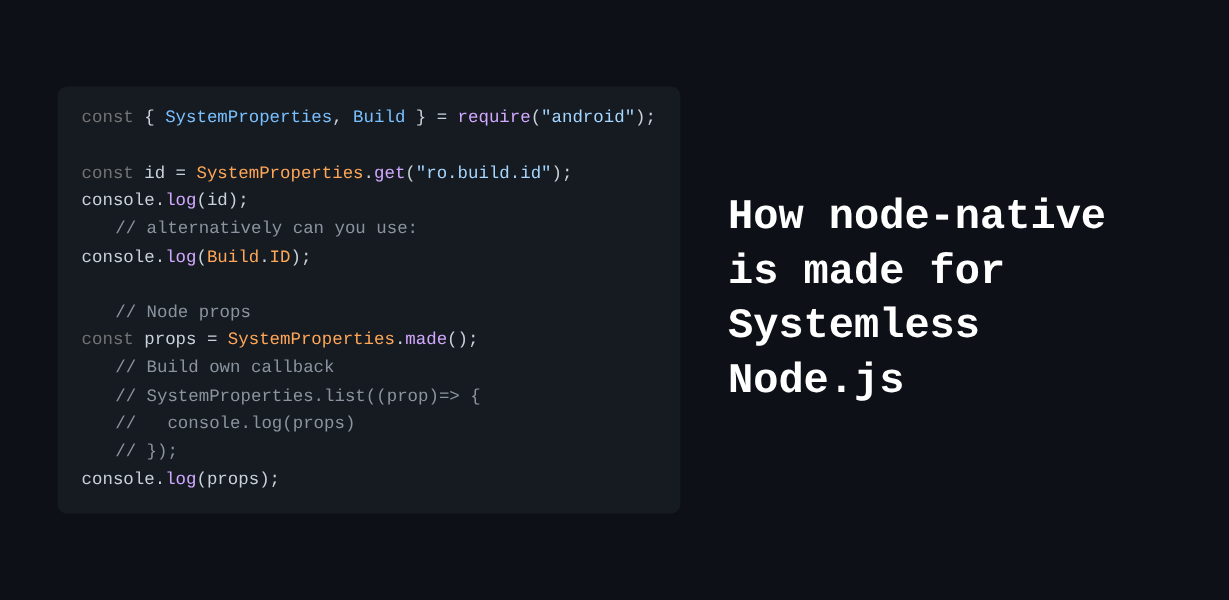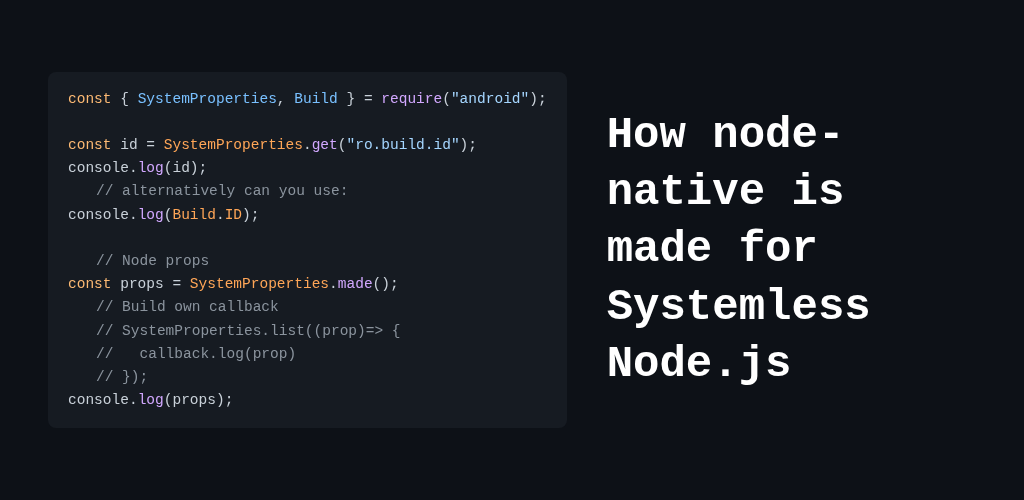--- a/index.html
+++ b/index.html
@@ -19,27 +19,27 @@
     border-radius: 8px;
     padding: 16px 20px;
     font-size: 14.5px;
     line-height: 1.6;
     flex: 0 0 auto;
     white-space: pre;
     color: #c9d1d9;
   }
   .title {
     color: #ffffff;
-    font-size: 44px;
+    font-size: 35px;
     line-height: 1.3;
     font-weight: 600;
     flex: 1 1 auto;
     font-family: ui-monospace, SFMono-Regular, "SF Mono", Menlo, Consolas, "Liberation Mono", monospace;
   }
-  .tok-kw   { color: #fdba74; }  
+  .tok-kw   { color: #737373; }  
   .tok-fn   { color: #d2a8ff; }  
   .tok-var  { color: #c9d1d9; }  
   .tok-prop { color: #ffa657; }  
   .tok-str  { color: #a5d6ff; }  
   .tok-cmt  { color: #8b949e; margin-left: 28px; }  
   .tok-pun  { color: #c9d1d9; }  
   .tok-obj  { color: #79c0ff; }  
 </style>
 </head>
 <body>
@@ -48,17 +48,17 @@
 
 <span class="tok-kw">const</span><span> </span><span class="tok-var">id</span><span class="tok-pun"> = </span><span class="tok-prop">SystemProperties</span><span class="tok-pun">.</span><span class="tok-fn">get</span><span class="tok-pun">(</span><span class="tok-str">"ro.build.id"</span><span class="tok-pun">);</span>
 <span class="tok-var">console</span><span class="tok-pun">.</span><span class="tok-fn">log</span><span class="tok-pun">(</span><span class="tok-var">id</span><span class="tok-pun">);</span>
 <span class="tok-cmt">// alternatively can you use:</span>
 <span class="tok-var">console</span><span class="tok-pun">.</span><span class="tok-fn">log</span><span class="tok-pun">(</span><span class="tok-prop">Build</span><span class="tok-pun">.</span><span class="tok-prop">ID</span><span class="tok-pun">);</span>
 
 <span class="tok-cmt">// Node props</span>
 <span class="tok-kw">const</span><span> </span><span class="tok-var">props</span><span class="tok-pun"> = </span><span class="tok-prop">SystemProperties</span><span class="tok-pun">.</span><span class="tok-fn">made</span><span class="tok-pun">();</span>
 <span class="tok-cmt">// Build own callback</span>
 <span class="tok-cmt">// SystemProperties.list((prop)=&gt; {</span>
-<span class="tok-cmt">//   callback.log(prop)</span>
+<span class="tok-cmt">//   console.log(props)</span>
 <span class="tok-cmt">// });</span>
 <span class="tok-var">console</span><span class="tok-pun">.</span><span class="tok-fn">log</span><span class="tok-pun">(</span><span class="tok-var">props</span><span class="tok-pun">);</span></div>
 
 <div class="title">How node-native is made for Systemless Node.js</div>
 
 </body></html>

